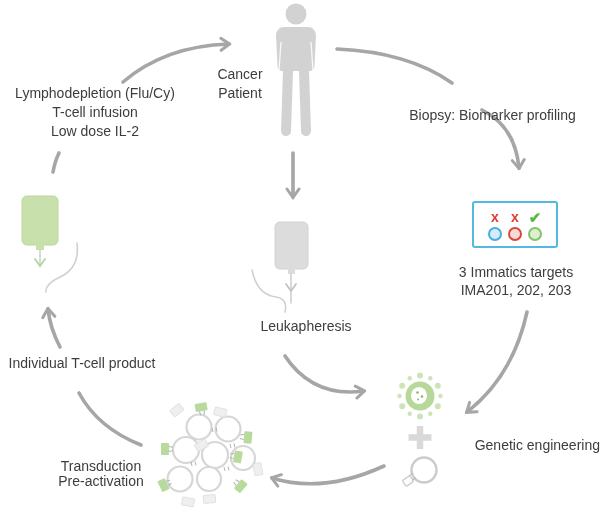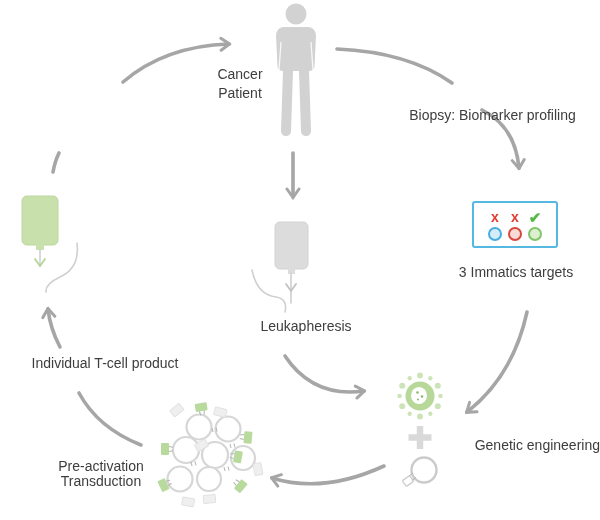--- a/index.html
+++ b/index.html
@@ -6,21 +6,21 @@
   .stage{position:relative;width:600px;height:520px;background:#ffffff;
          font-family:"Liberation Sans",sans-serif;color:#3d3d3d;overflow:hidden;}
   .stage svg{position:absolute;left:0;top:0;}
   .label{position:absolute;font-size:14px;line-height:19px;text-align:center;}
   .lbl-lympho{left:5px;top:84px;width:180px;line-height:19px;}
   .lbl-patient{left:203px;top:65px;width:74px;line-height:19px;}
   .lbl-biopsy{left:395px;top:87px;width:195px;line-height:16px;margin-top:20px;}
   .lbl-targets{left:438px;top:263px;width:156px;line-height:18px;text-align:center;}
   .lbl-leuka{left:244px;top:318px;width:124px;line-height:16px;}
   .lbl-genetic{left:456px;top:437px;width:144px;line-height:16px;text-align:right;}
-  .lbl-tcell{left:0px;top:355px;width:164px;line-height:16px;padding-left:23px;}
+  .lbl-tcell{left:0px;top:355px;width:164px;line-height:16px;}
   .lbl-manu{left:41px;top:459px;width:120px;line-height:15px;}
   
   .card{position:absolute;left:472px;top:201px;width:86px;height:47px;box-sizing:border-box;
         border:2px solid #54b8e3;border-radius:3px;background:#fff;
         display:flex;flex-direction:column;align-items:center;justify-content:center;gap:2px;padding-top:1px;}
   .marks-row{display:flex;gap:0;}
   .mark{display:inline-block;width:20px;text-align:center;font-weight:700;font-size:14px;line-height:15px;}
   .mark.red{color:#e23a2e;}
   .mark.green{color:#57b847;font-size:15px;}
   .wells-row{display:flex;gap:6px;}
@@ -180,43 +180,49 @@
 
       <g>
         <path class="ticks" d="M212,428 l1,4 M216,427.5 l1,4"></path>
         <path class="ticks" d="M191,462 l1,4 M195,461.5 l1,4"></path>
         <path class="ticks" d="M224,467 l1,4 M228,466.5 l1,4"></path>
         <path class="ticks" d="M230,444 l1,4 M234,443.5 l1,4"></path>
       </g>
     </g>
   </svg>
 
+  <div class="label lbl-lympho">
+    <div>Lymphodepletion (Flu/Cy)</div>
+    <div>T-cell infusion</div>
+    <div>Low dose IL-2</div>
+  </div>
 
   <div class="label lbl-patient">
     <div>Cancer</div>
     <div>Patient</div>
   </div>
 
   <div class="label lbl-biopsy">Biopsy: Biomarker profiling</div>
 
   <div class="label lbl-targets">
     <div>3 Immatics targets</div>
+    <div>IMA201, 202, 203</div>
   </div>
 
   <div class="label lbl-leuka">Leukapheresis</div>
 
   <div class="label lbl-genetic">Genetic engineering</div>
 
   <div class="label lbl-tcell">
     <div>Individual T-cell product</div>
   </div>
 
   <div class="label lbl-manu">
+    <div>Transduction</div>
     <div>Pre-activation</div>
-    <div>Transduction</div>
   </div>
 
   <div class="card">
     <div class="marks-row">
       <span class="mark red">x</span>
       <span class="mark red">x</span>
       <span class="mark green">✔</span>
     </div>
     <div class="wells-row">
       <span class="well blue"></span>

